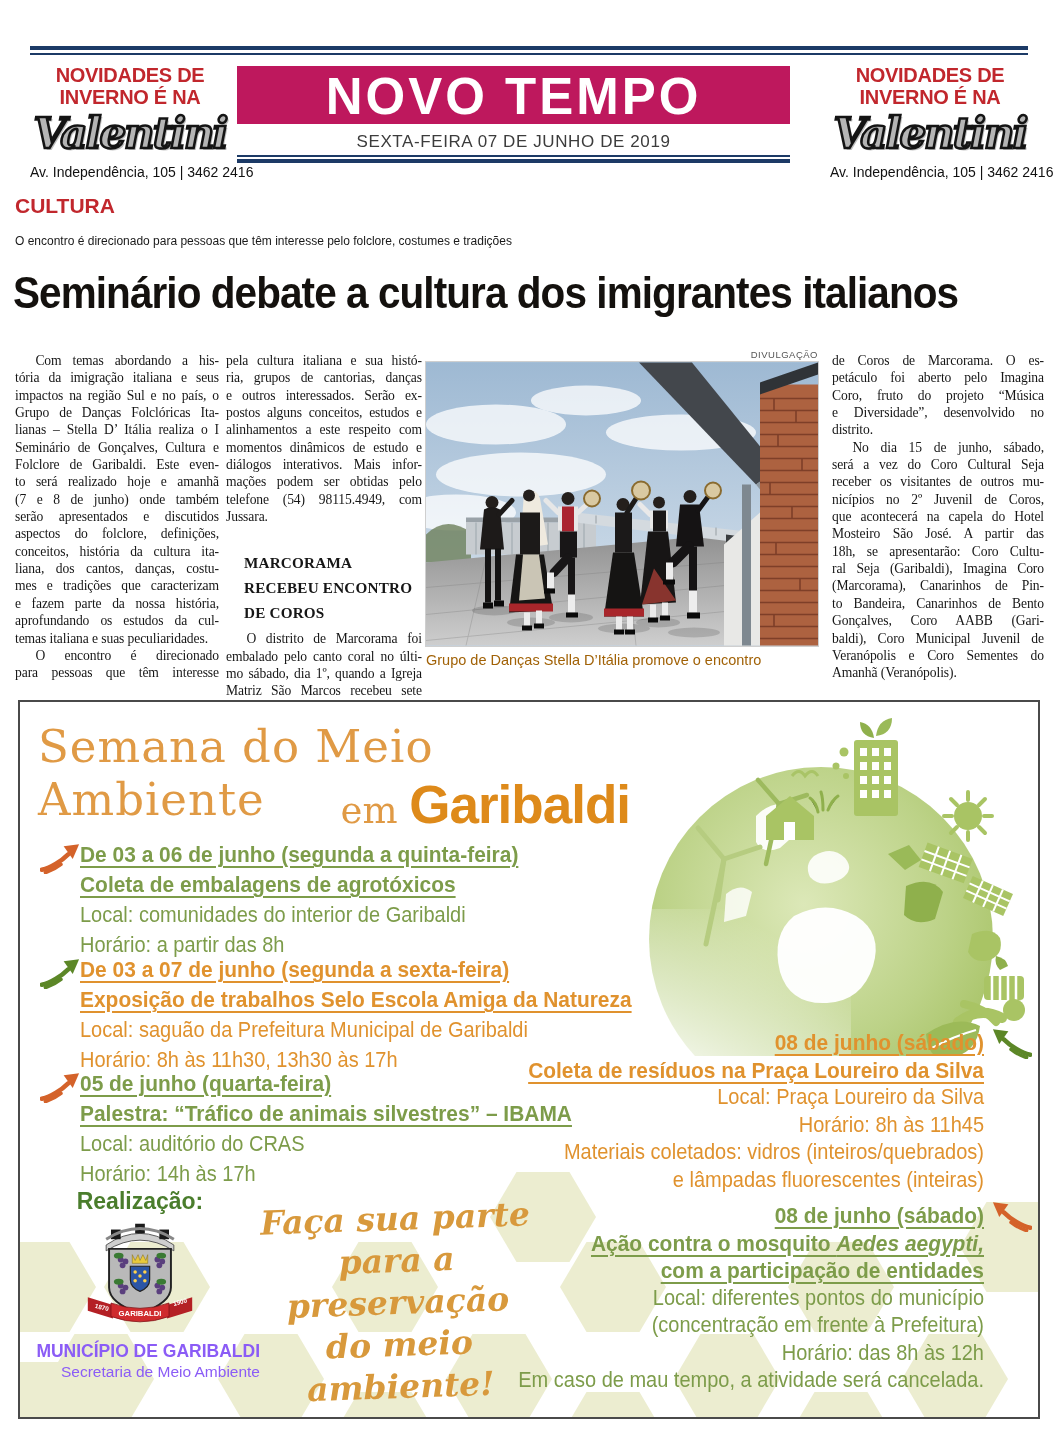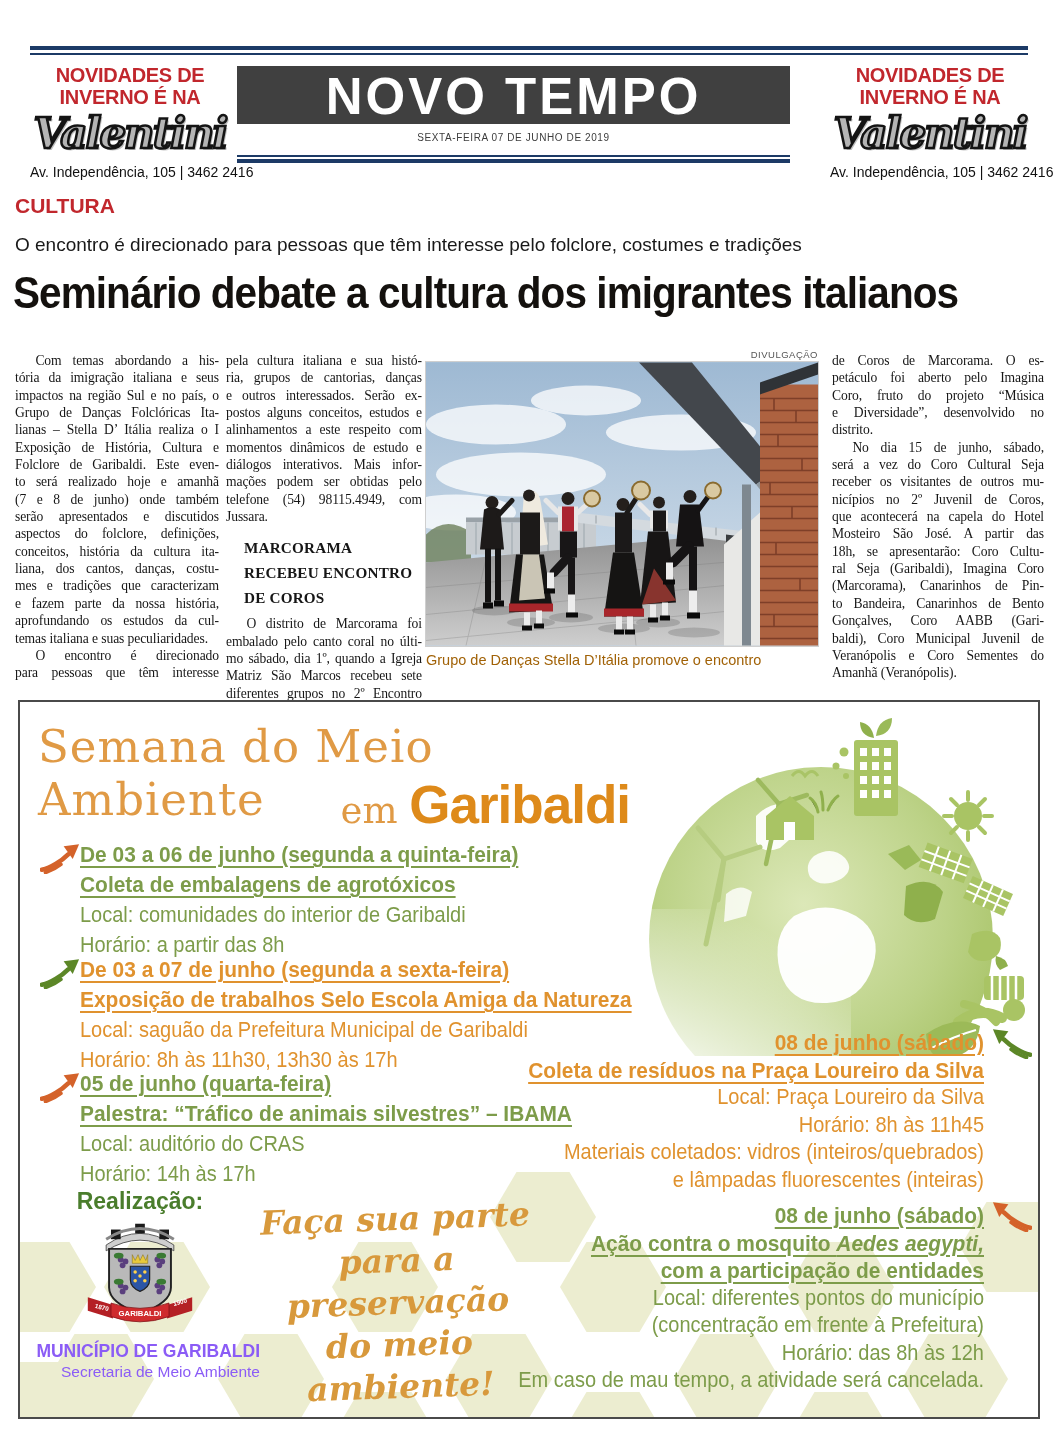--- a/index.html
+++ b/index.html
@@ -7,40 +7,40 @@
         font-family:"Liberation Sans",sans-serif;margin:0 auto}
 
   
   .rule{position:absolute;background:#1c3a66}
   .ad{position:absolute;width:200px;text-align:center}
   .ad .l1{color:#c1272d;font-weight:bold;font-size:20px;line-height:22px;letter-spacing:-.3px}
   .brand{font-family:"DejaVu Serif",serif;font-style:italic;font-weight:bold;font-size:42px;
          color:#b5b5b5;-webkit-text-stroke:2.6px #141414;letter-spacing:-2px;line-height:52px;
          text-shadow:2px 2px 0 rgba(0,0,0,.25)}
   .address{font-size:14px;color:#111;white-space:nowrap;margin-top:4px}
-  .mast-box{position:absolute;left:237px;top:66px;width:553px;height:58px;background:#404040;
+  .mast-box{position:absolute;left:237px;top:66px;width:553px;height:58px;background:#be185d;
             display:flex;align-items:center;justify-content:center}
   .mast-title{font-weight:bold;font-size:51px;letter-spacing:3px;color:#fff;transform:scaleY(1.03)}
-  .mast-date{position:absolute;left:237px;top:132px;width:553px;text-align:center;font-size:10px;
+  .mast-date{position:absolute;left:237px;top:132px;width:553px;text-align:center;font-size:17px;
              color:#3c3c3c;letter-spacing:.6px}
 
   
   .kicker{position:absolute;left:15px;top:194px;font-size:21px;font-weight:bold;color:#c1272d}
-  .deck{position:absolute;left:15px;top:234px;font-size:19px;color:#191919}
+  .deck{position:absolute;left:15px;top:234px;font-size:12px;color:#191919}
   .headline{position:absolute;left:13px;top:268px;font-size:44px;font-weight:bold;color:#14110e;
             letter-spacing:-1px;white-space:nowrap;transform:scaleX(.92);transform-origin:left top}
   .col{position:absolute;top:352px;font-family:Liberation Serif, serif;font-size:13.6px;
        line-height:17.35px;color:#161616;letter-spacing:-.1px}
   #col1{left:15px;width:204px}
   #col2{left:226px;width:196px}
   #col3{left:832px;width:212px}
   .tline{text-align:justify;text-align-last:justify}
   .tline.ind{text-indent:1.5em}
   .tline.tlast{text-align-last:left}
-  .blk.h{margin:10px 0 5px 18px}
+  .blk.h{margin:25px 0 5px 18px}
   .blk.h .tline{text-align:left;text-align-last:left;font-weight:bold;font-size:15.2px;
                 line-height:25px;letter-spacing:.2px}
 
   .credit{position:absolute;left:426px;top:349px;width:392px;text-align:right;font-size:9.5px;
           color:#555;letter-spacing:.5px}
   .photo{position:absolute;left:426px;top:362px;width:392px;height:284px;background:#a9c3da;
          outline:1px solid #cfcfcf}
   .caption{position:absolute;left:426px;top:652px;font-size:14.5px;color:#a16207}
 
   
@@ -110,21 +110,21 @@
   <div class="deck">O encontro é direcionado para pessoas que têm interesse pelo folclore, costumes e tradições</div>
   <div class="headline">Seminário debate a cultura dos imigrantes italianos</div>
 
   <div class="col" id="col1">
       <div class="blk p">
         <div class="tline ind">Com temas abordando a his-</div>
         <div class="tline">tória da imigração italiana e seus</div>
         <div class="tline">impactos na região Sul e no país, o</div>
         <div class="tline">Grupo de Danças Folclóricas Ita-</div>
         <div class="tline">lianas – Stella D’ Itália realiza o I</div>
-        <div class="tline">Exposição de História, Cultura e</div>
+        <div class="tline">Seminário de Gonçalves, Cultura e</div>
         <div class="tline">Folclore de Garibaldi. Este even-</div>
         <div class="tline">to será realizado hoje e amanhã</div>
         <div class="tline">(7 e 8 de junho) onde também</div>
         <div class="tline">serão apresentados e discutidos</div>
         <div class="tline">aspectos do folclore, definições,</div>
         <div class="tline">conceitos, história da cultura ita-</div>
         <div class="tline">liana, dos cantos, danças, costu-</div>
         <div class="tline">mes e tradições que caracterizam</div>
         <div class="tline">e fazem parte da nossa história,</div>
         <div class="tline">aprofundando os estudos da cul-</div>

